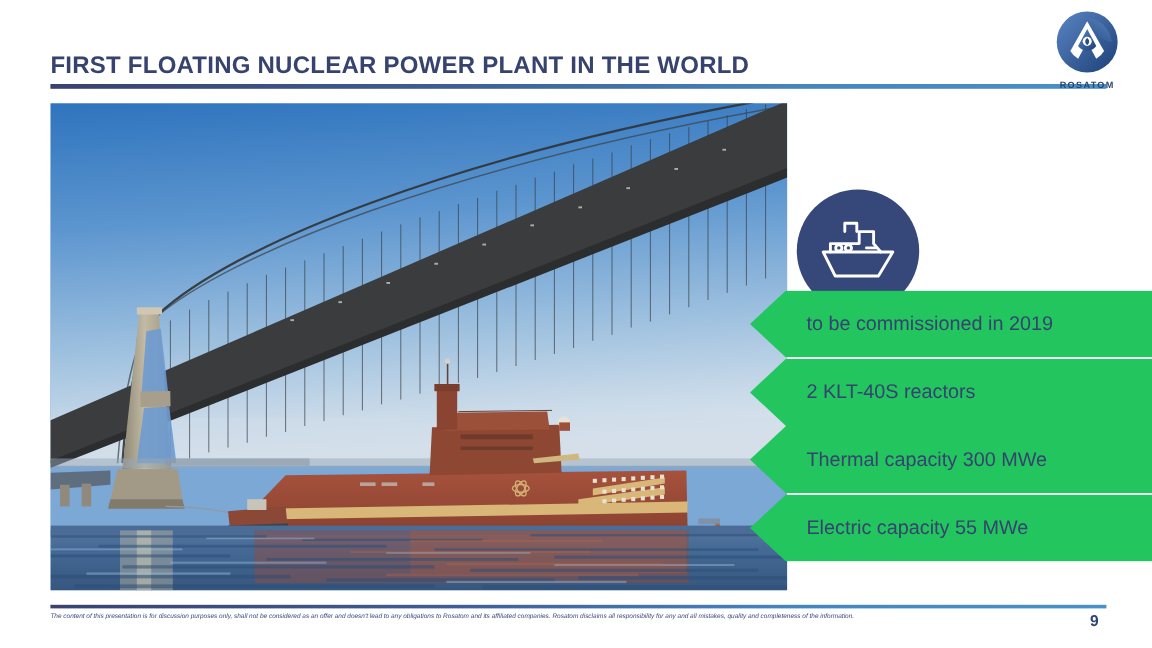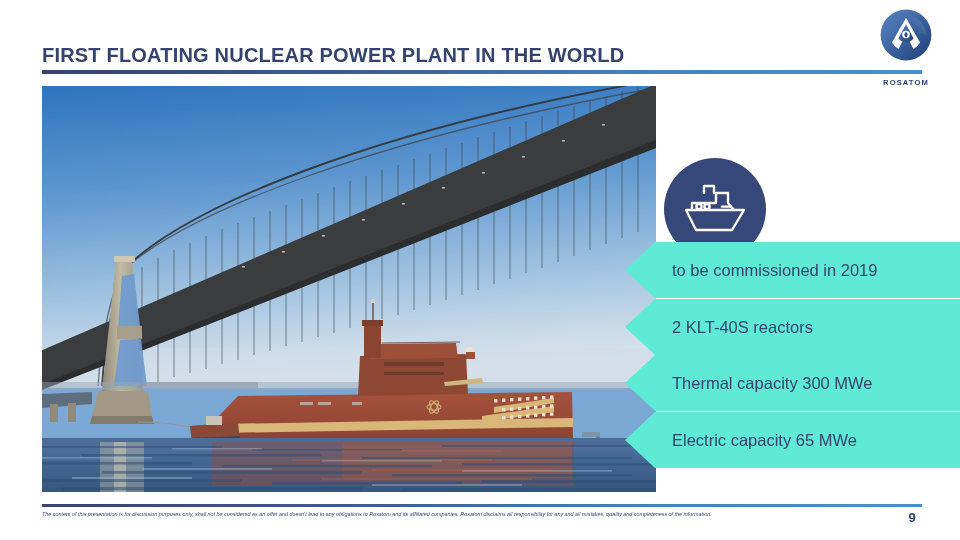--- a/index.html
+++ b/index.html
@@ -43,21 +43,21 @@
     width: 72px;
     text-align: center;
   }
   #logo-mark {
     width: 54px;
     height: 54px;
     margin: 0 auto;
     display: block;
   }
   #logo-wordmark {
-    margin-top: 16px;
+    margin-top: 4px;
     font-size: 7.6px;
     font-weight: bold;
     letter-spacing: 1.1px;
     color: #2d4474;
   }
 
   
   #photo {
     position: absolute;
     left: 42px;
@@ -70,21 +70,21 @@
   #photo svg { display: block; width: 100%; height: 100%; }
 
   
   .callout {
     position: absolute;
     left: 625px;
     right: 0;
     height: 56px;
     display: flex;
     align-items: center;
-    background: #5eead4;
+    background: #22c55e;
     clip-path: polygon(0 50%, 30px 0, 100% 0, 100% 100%, 30px 100%);
   }
   .callout-text {
     margin-left: 47px;
     font-size: 16.5px;
     color: #36436e;
     white-space: nowrap;
   }
   #callout-1 { top: 242px; }
   #callout-2 { top: 299px; align-items: center; }
@@ -427,18 +427,18 @@
 <div class="callout" id="callout-1">
   <span class="callout-text">to be commissioned in 2019</span>
 </div>
 <div class="callout" id="callout-2">
   <span class="callout-text">2 KLT-40S reactors</span>
 </div>
 <div class="callout" id="callout-3">
   <span class="callout-text">Thermal capacity 300 MWe</span>
 </div>
 <div class="callout" id="callout-4">
-  <span class="callout-text">Electric capacity 65 MWe</span>
+  <span class="callout-text">Electric capacity 55 MWe</span>
 </div>
 
 <div id="footer-rule"></div>
 <div id="footer-text">The content of this presentation is for discussion purposes only, shall not be considered as an offer and doesn't lead to any obligations to Rosatom and its affiliated companies. Rosatom disclaims all responsibility for any and all mistakes, quality and completeness of the information.</div>
 <div id="page-number">9</div>
 
 </body></html>

